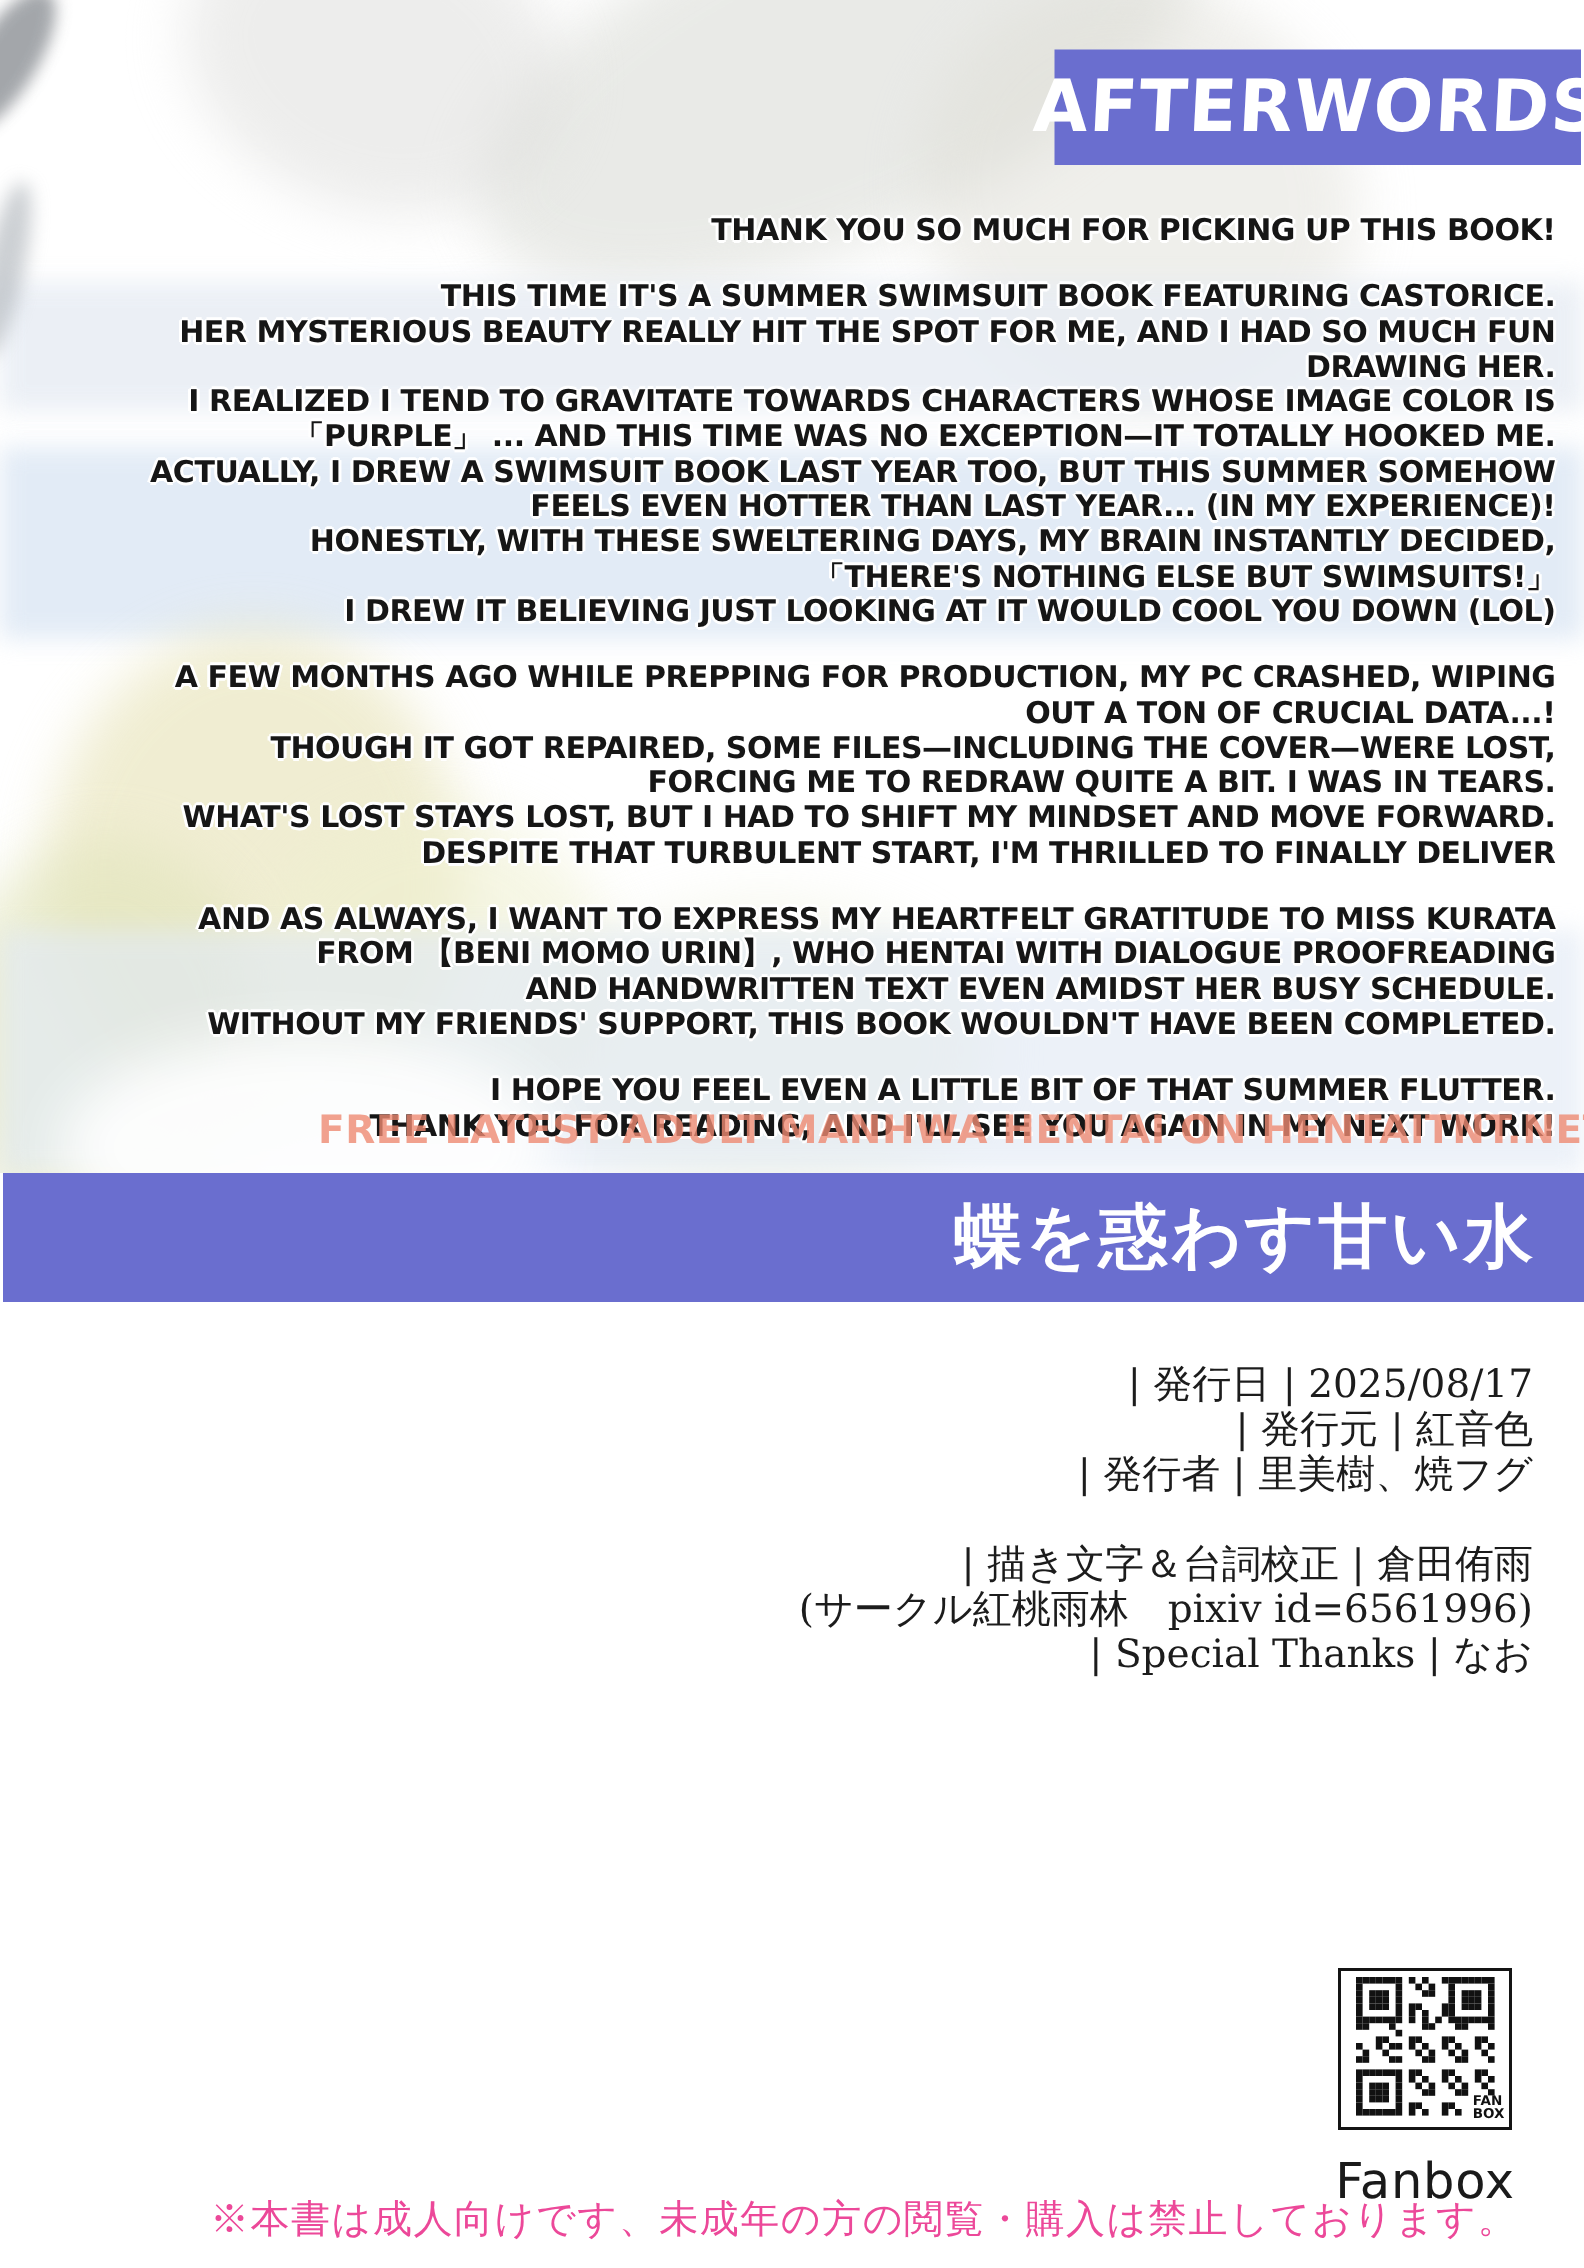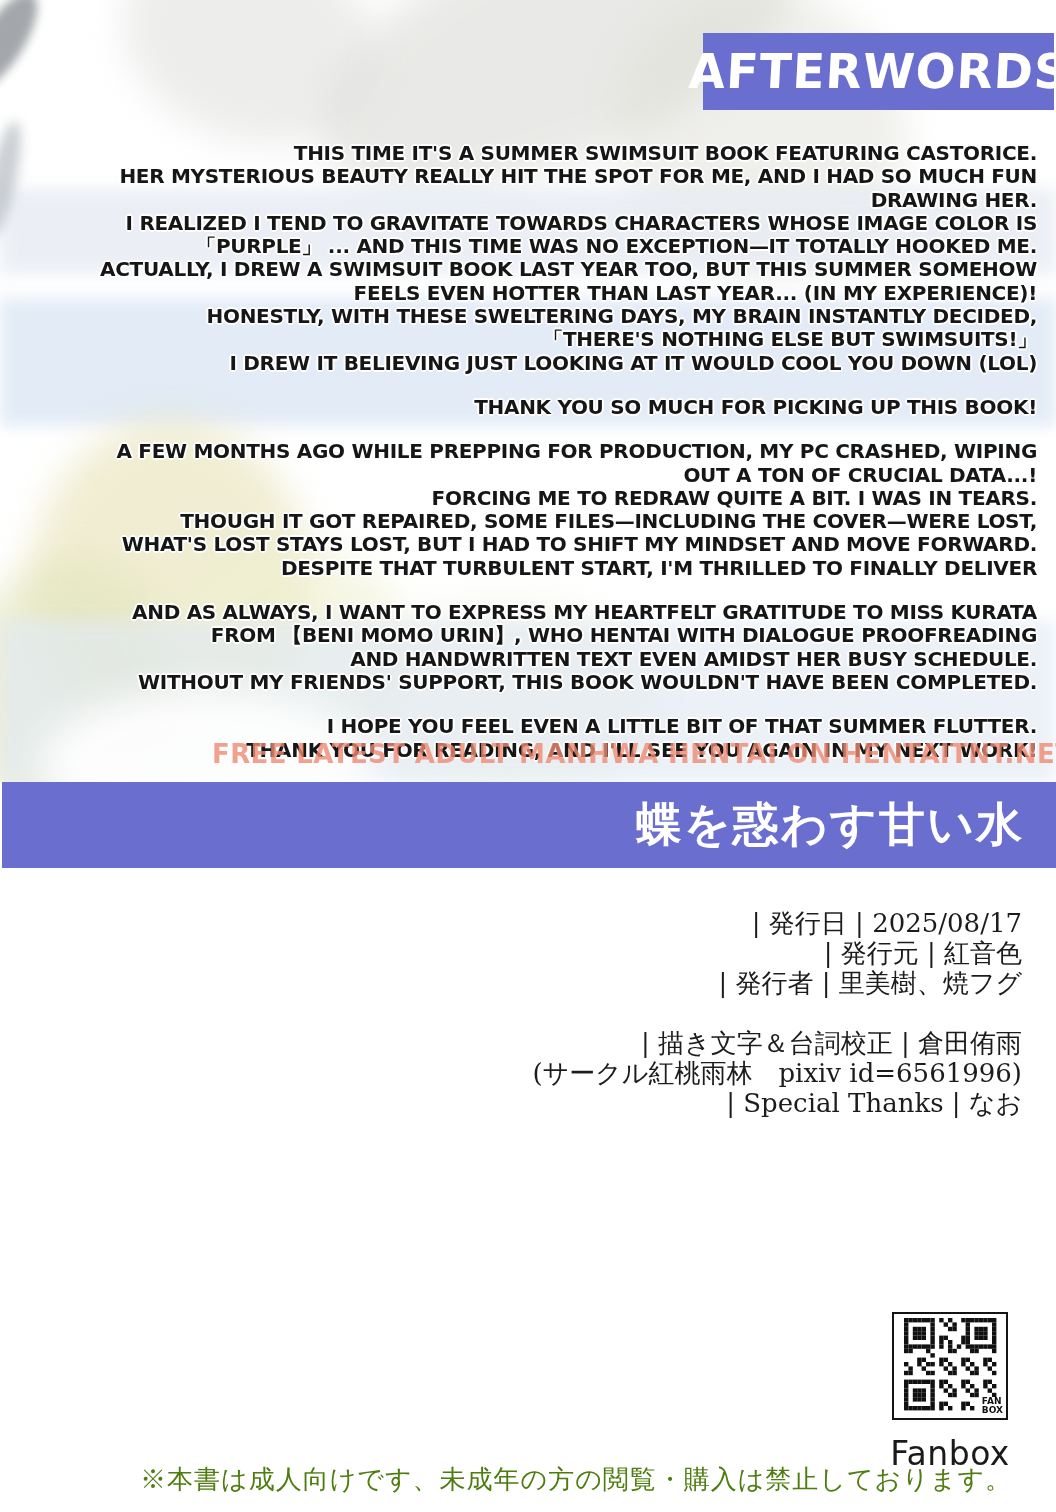--- a/index.html
+++ b/index.html
@@ -85,21 +85,21 @@
     font-size:9px;line-height:8.5px;font-weight:700;color:#111;text-align:left;
   }
   .qr-label{
     margin-top:14px;font-size:33px;color:#1a1a1a;letter-spacing:.5px;
     font-family:"DejaVu Sans","Liberation Sans",sans-serif;
   }
 
   
   .disclaimer{
     position:absolute;right:44px;top:1462px;white-space:nowrap;
-    color:#4d7c0f;font-size:26px;letter-spacing:1px;
+    color:#ec4899;font-size:26px;letter-spacing:1px;
     font-family:"DejaVu Serif","Liberation Serif",serif;
   }
 </style>
 </head>
 <body>
 
 <div class="page">
 
   <div class="artwork">
     <div class="blob b-frond1"></div>
@@ -116,39 +116,39 @@
     <div class="band b-low"></div>
     <div class="blob b-foam"></div>
   </div>
 
   <div class="afterwords" style="background: rgb(106, 110, 207);">
     <span class="afterwords-text">AFTERWORDS</span>
   </div>
 
   <div class="bodytext">
     <div class="para">
+      <span class="line">THANK YOU SO MUCH FOR PICKING UP THIS BOOK!</span>
+    </div>
+    <div class="para">
       <span class="line">THIS TIME IT'S A SUMMER SWIMSUIT BOOK FEATURING CASTORICE.</span>
       <span class="line">HER MYSTERIOUS BEAUTY REALLY HIT THE SPOT FOR ME, AND I HAD SO MUCH FUN</span>
       <span class="line">DRAWING HER.</span>
       <span class="line">I REALIZED I TEND TO GRAVITATE TOWARDS CHARACTERS WHOSE IMAGE COLOR IS</span>
       <span class="line">「PURPLE」 ... AND THIS TIME WAS NO EXCEPTION—IT TOTALLY HOOKED ME.</span>
       <span class="line">ACTUALLY, I DREW A SWIMSUIT BOOK LAST YEAR TOO, BUT THIS SUMMER SOMEHOW</span>
       <span class="line">FEELS EVEN HOTTER THAN LAST YEAR... (IN MY EXPERIENCE)!</span>
       <span class="line">HONESTLY, WITH THESE SWELTERING DAYS, MY BRAIN INSTANTLY DECIDED,</span>
       <span class="line">「THERE'S NOTHING ELSE BUT SWIMSUITS!」</span>
       <span class="line">I DREW IT BELIEVING JUST LOOKING AT IT WOULD COOL YOU DOWN (LOL)</span>
     </div>
     <div class="para">
-      <span class="line">THANK YOU SO MUCH FOR PICKING UP THIS BOOK!</span>
-    </div>
-    <div class="para">
       <span class="line">A FEW MONTHS AGO WHILE PREPPING FOR PRODUCTION, MY PC CRASHED, WIPING</span>
       <span class="line">OUT A TON OF CRUCIAL DATA...!</span>
+      <span class="line">THOUGH IT GOT REPAIRED, SOME FILES—INCLUDING THE COVER—WERE LOST,</span>
       <span class="line">FORCING ME TO REDRAW QUITE A BIT. I WAS IN TEARS.</span>
-      <span class="line">THOUGH IT GOT REPAIRED, SOME FILES—INCLUDING THE COVER—WERE LOST,</span>
       <span class="line">WHAT'S LOST STAYS LOST, BUT I HAD TO SHIFT MY MINDSET AND MOVE FORWARD.</span>
       <span class="line">DESPITE THAT TURBULENT START, I'M THRILLED TO FINALLY DELIVER</span>
     </div>
     <div class="para">
       <span class="line">AND AS ALWAYS, I WANT TO EXPRESS MY HEARTFELT GRATITUDE TO MISS KURATA</span>
       <span class="line">FROM 【BENI MOMO URIN】, WHO HENTAI WITH DIALOGUE PROOFREADING</span>
       <span class="line">AND HANDWRITTEN TEXT EVEN AMIDST HER BUSY SCHEDULE.</span>
       <span class="line">WITHOUT MY FRIENDS' SUPPORT, THIS BOOK WOULDN'T HAVE BEEN COMPLETED.</span>
     </div>
     <div class="para">

